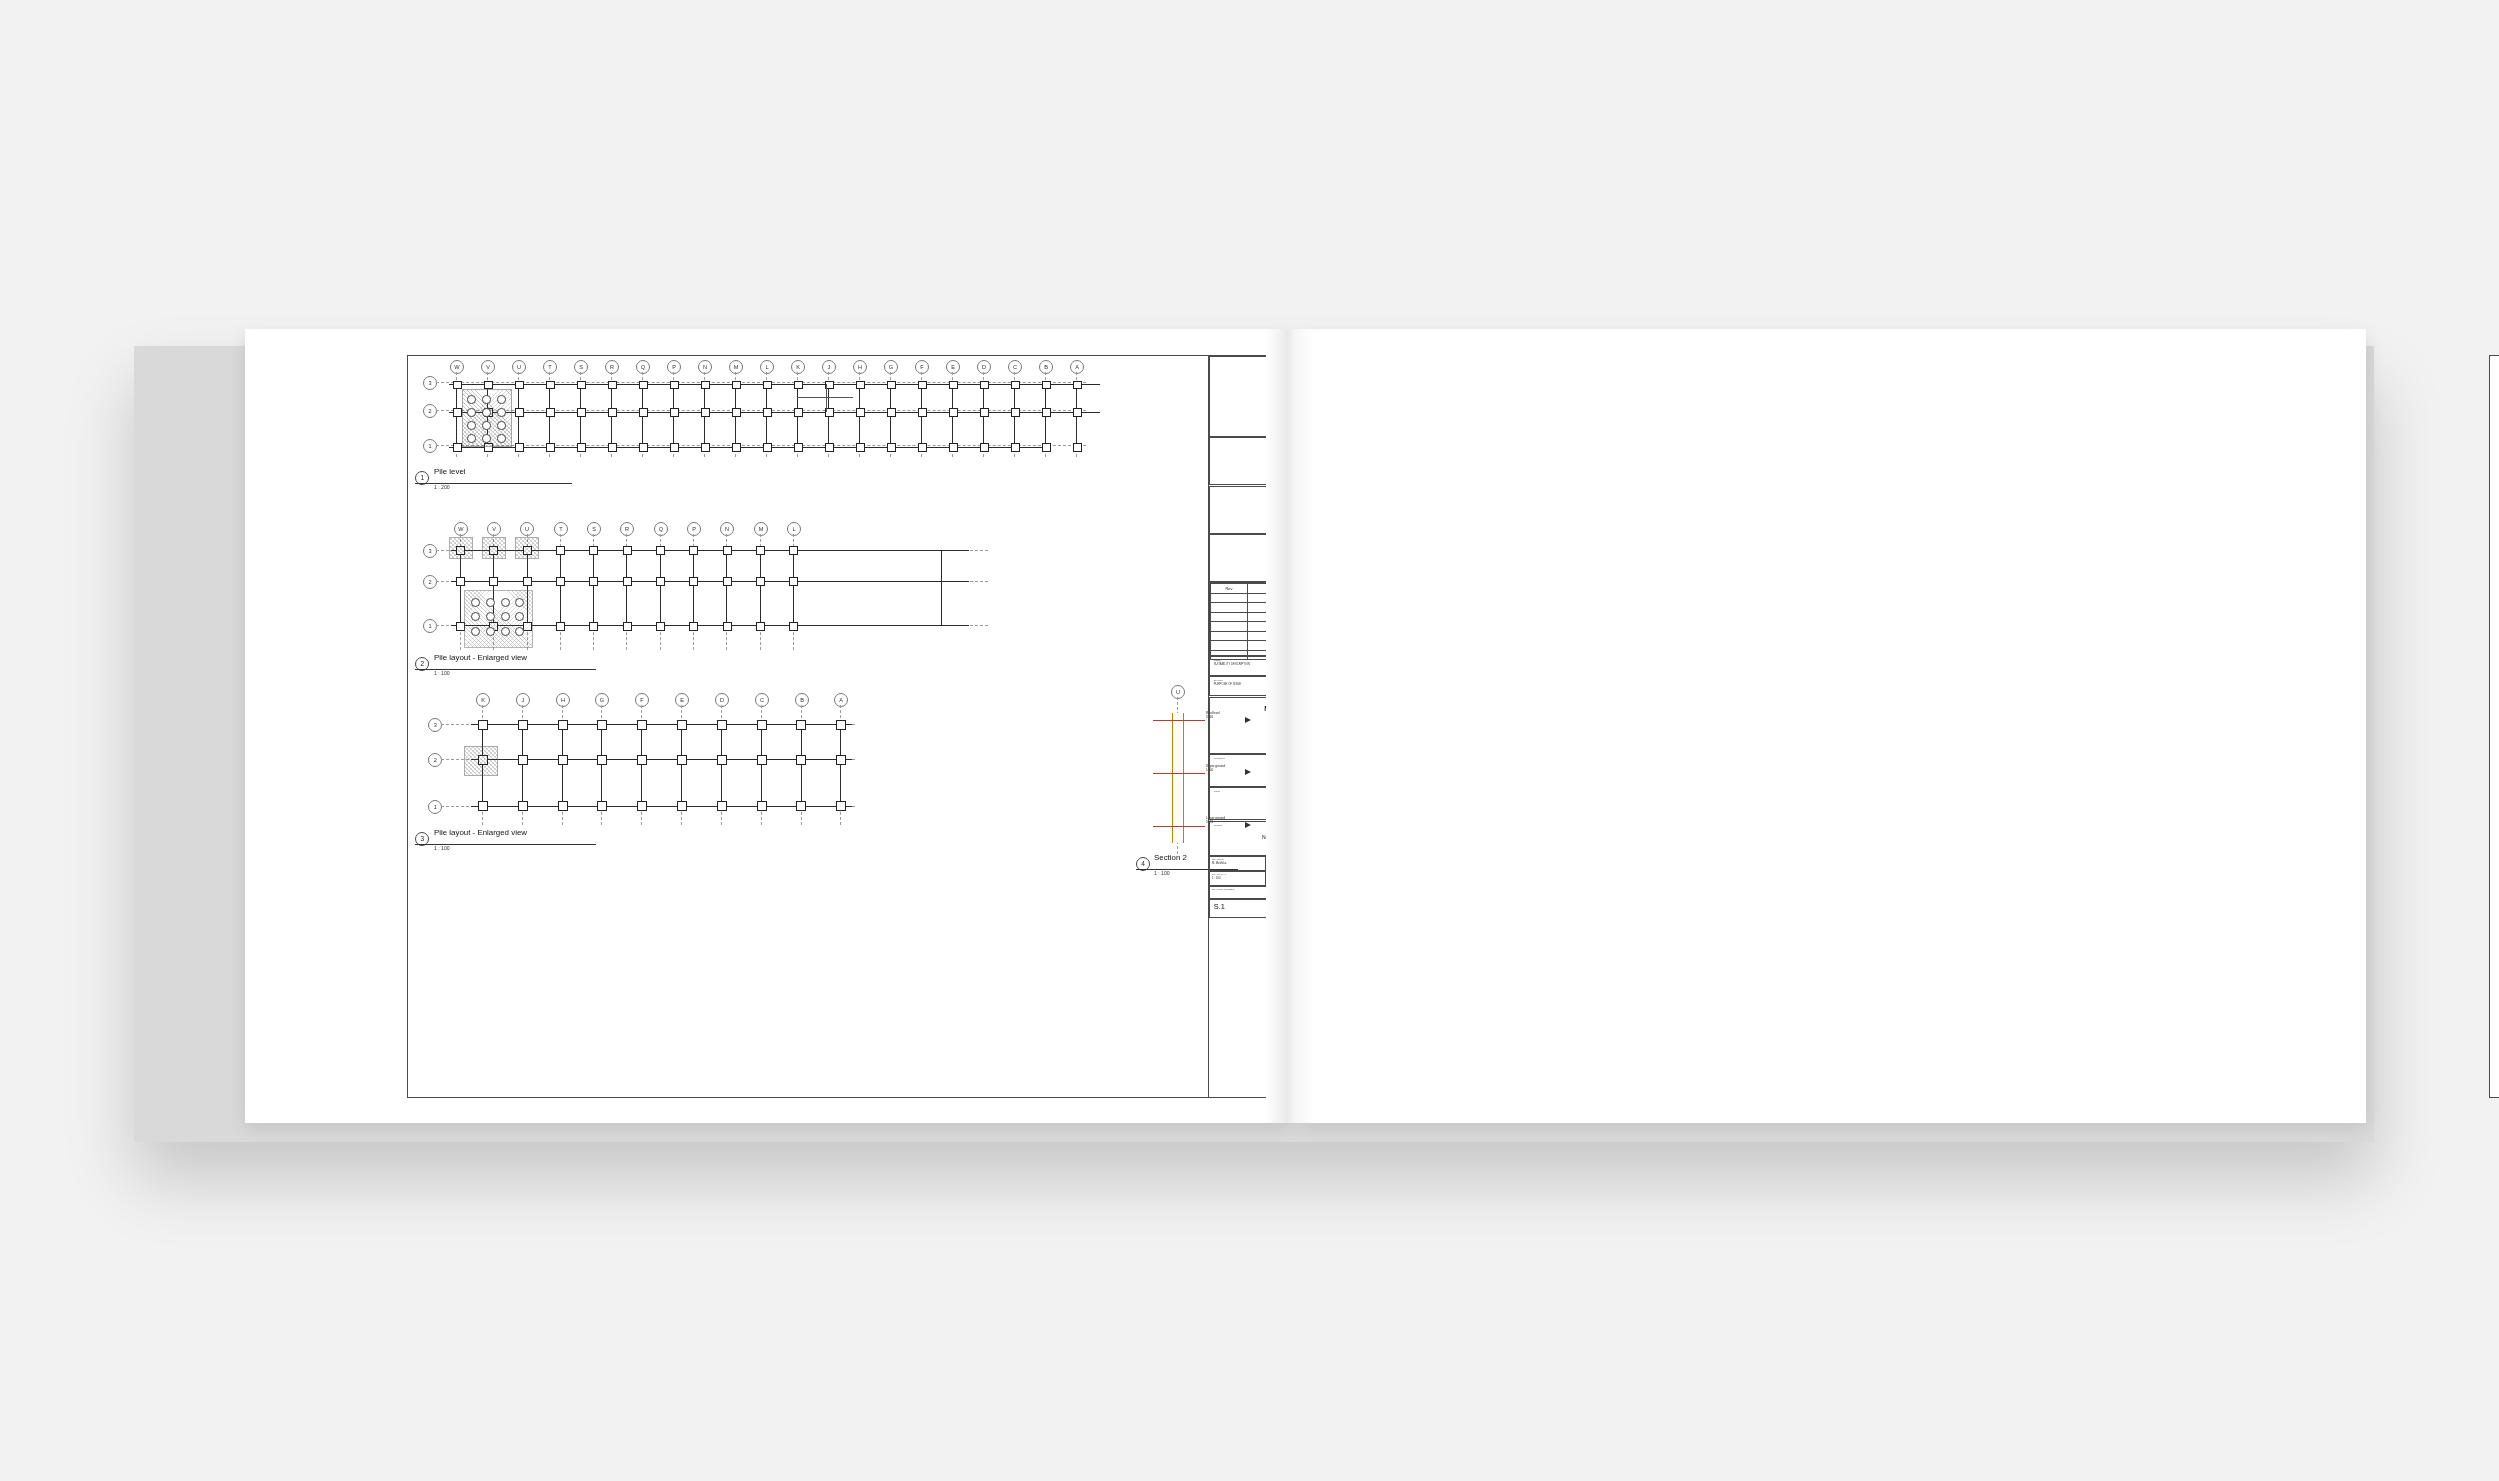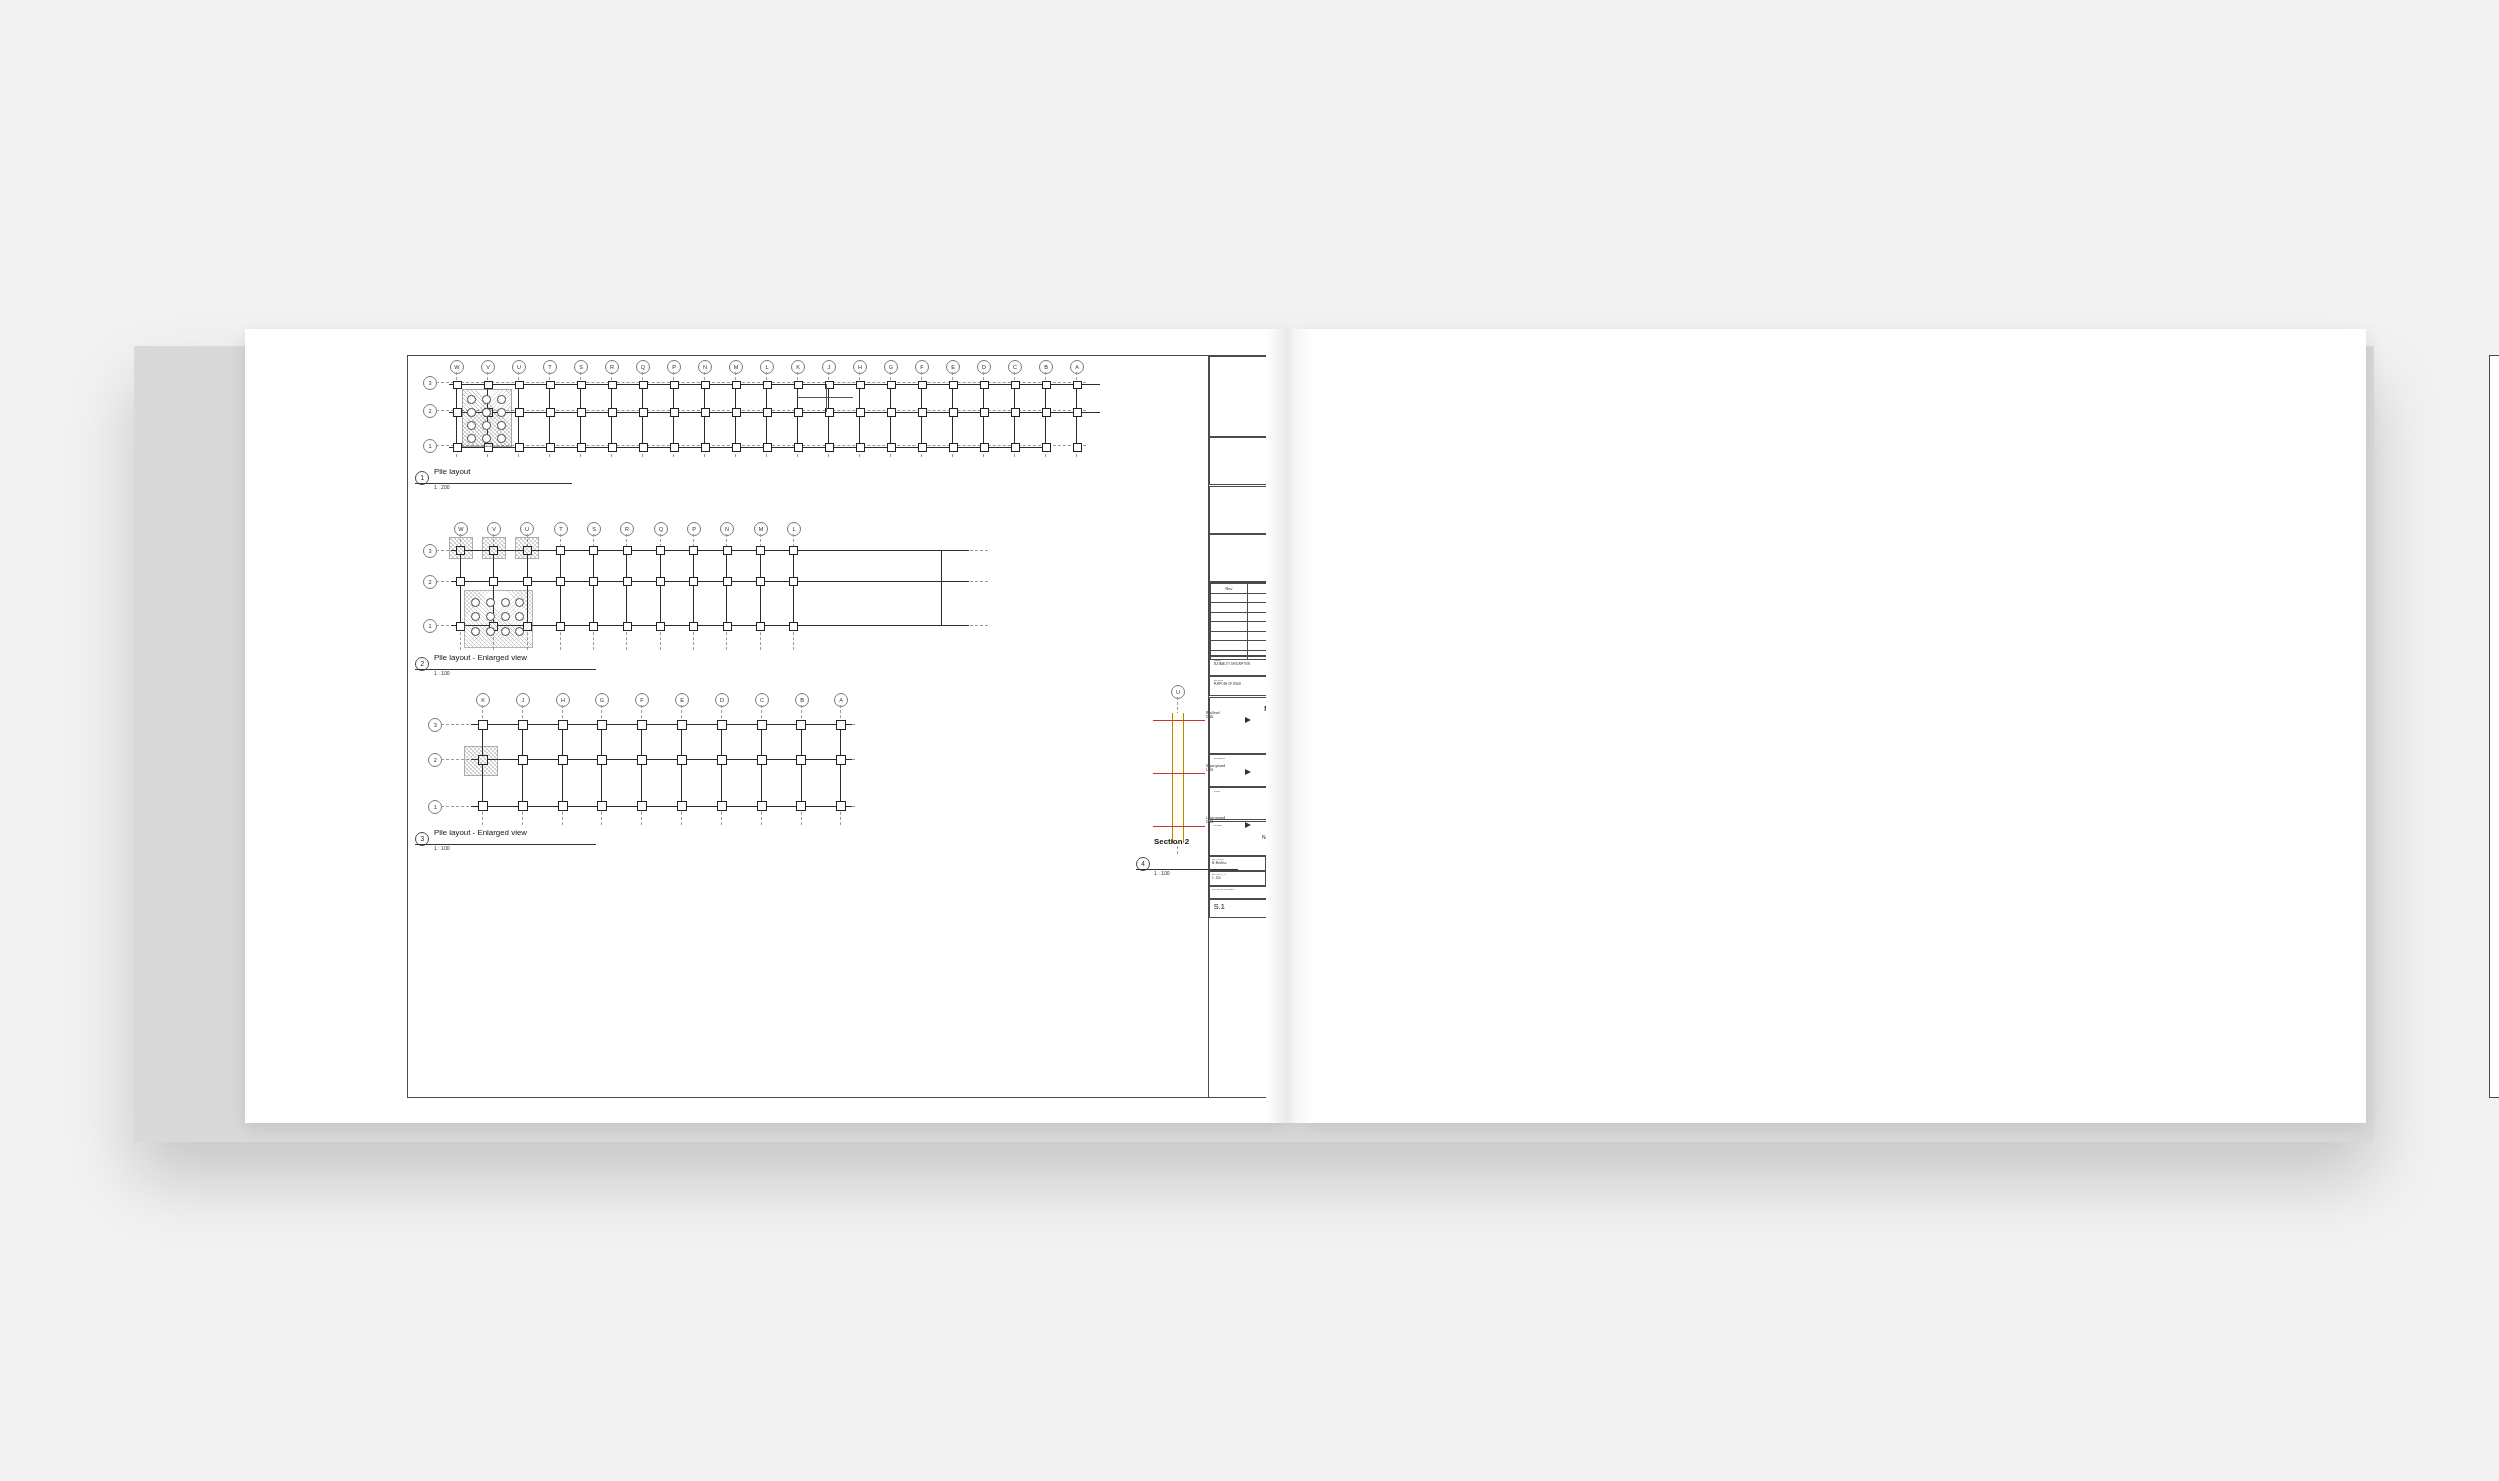--- a/index.html
+++ b/index.html
@@ -248,21 +248,21 @@
           <div class="pile" style="left:74px;top:52px;width:6.5px;height:6.5px;"></div>
           <div class="pile" style="left:89px;top:52px;width:6.5px;height:6.5px;"></div>
           <div class="pile" style="left:59px;top:65px;width:6.5px;height:6.5px;"></div>
           <div class="pile" style="left:74px;top:65px;width:6.5px;height:6.5px;"></div>
           <div class="pile" style="left:89px;top:65px;width:6.5px;height:6.5px;"></div>
           <div class="pile" style="left:59px;top:78px;width:6.5px;height:6.5px;"></div>
           <div class="pile" style="left:74px;top:78px;width:6.5px;height:6.5px;"></div>
           <div class="pile" style="left:89px;top:78px;width:6.5px;height:6.5px;"></div>
           <div class="beam-h thin" style="left:389px;top:41px;width:56px;"></div>
           <div class="beam-v thin" style="left:418px;top:28px;height:28px;"></div>
-          <div class="viewtitle" style="left:26px;top:111px;">Pile layout</div>
+          <div class="viewtitle" style="left:26px;top:111px;">Pile level</div>
           <div class="viewnum" style="left:7.4px;top:115px;">1</div>
           <div class="viewrule" style="left:7.4px;top:127px;width:157px;"></div>
           <div class="viewscale" style="left:26px;top:128px;">1 : 200</div>
         </div>
 
       <div id="v2" style="position:absolute;left:0;top:162px;width:704px;height:157px;">
           <div class="grid-bubble" style="left:46px;top:3.7px;">W</div>
           <div class="gl-v" style="left:52px;top:15.7px;height:116px;"></div>
           <div class="grid-bubble" style="left:79px;top:3.7px;">V</div>
           <div class="gl-v" style="left:85px;top:15.7px;height:116px;"></div>
@@ -444,21 +444,21 @@
           <div class="lvl-line" style="left:31.5px;top:35px;width:52px;"></div>
           <div class="lvl-txt" style="left:85px;top:27px;"><span>Roof level</span><br><span style="font-size:2.6px">18000</span></div>
           <div class="lvl-mark" style="left:124px;top:31.5px;"></div>
           <div class="lvl-line" style="left:31.5px;top:88px;width:52px;"></div>
           <div class="lvl-txt" style="left:85px;top:80px;"><span>Upper ground</span><br><span style="font-size:2.6px">14400</span></div>
           <div class="lvl-mark" style="left:124px;top:84px;"></div>
           <div class="lvl-line" style="left:31.5px;top:141px;width:52px;"></div>
           <div class="lvl-txt" style="left:85px;top:132px;"><span>Lower ground</span><br><span style="font-size:2.6px">10286</span></div>
           <div class="lvl-mark" style="left:124px;top:137px;"></div>
           <div class="viewnum" style="left:15px;top:172px;">4</div>
-          <div class="viewtitle" style="left:33px;top:152px;font-weight:bold;">Section 2</div>
+          <div class="viewtitle" style="left:33px;top:168px;">Section 2</div>
           <div class="viewrule" style="left:15px;top:184px;width:102px;"></div>
           <div class="viewscale" style="left:33px;top:185px;">1 : 100</div>
         </div>
 
       <div class="tb" id="tb-left" style="left:800px;width:170px;">
 
         <div class="tb-box" style="left:0;top:0;width:170px;height:81px;">
           <div class="north" style="left:0;top:0;width:170px;height:81px;">
             <div class="ncirc"></div>
             <div class="nneedle"></div>

